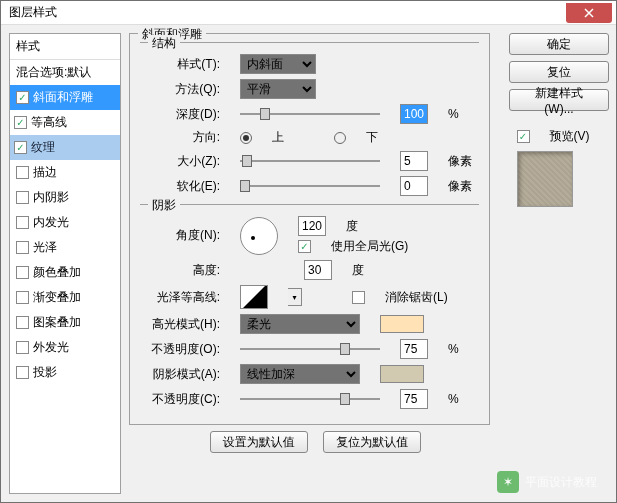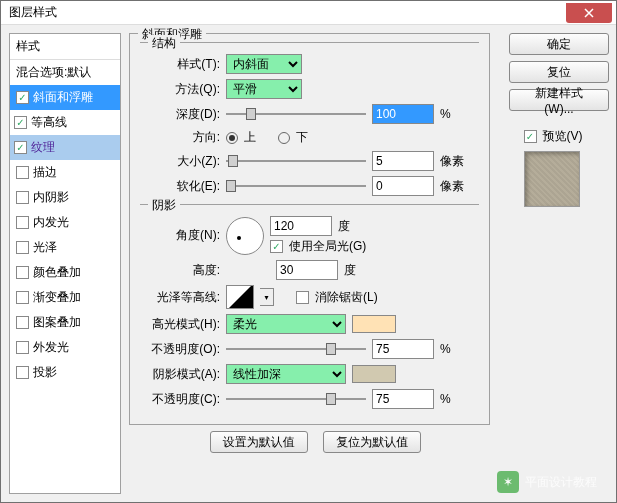--- a/index.html
+++ b/index.html
@@ -8,33 +8,33 @@
 .titlebar { background: #fff; height: 24px; display: flex; align-items: center; padding: 0 4px; border-bottom: 1px solid #ddd; }
 .titlebar-text { flex: 1; padding-left: 4px; }
 .close-btn { width: 46px; height: 20px; background: #c94f4f; color: #fff; display: flex; align-items: center; justify-content: center; cursor: pointer; border-radius: 0 0 3px 3px; }
 .close-btn svg { width: 10px; height: 10px; }
 .body { display: flex; padding: 8px; height: calc(100% - 24px); gap: 8px; }
 .left-panel { width: 112px; border: 1px solid #a0a0a0; background: #fff; }
 .left-panel .hdr { padding: 4px 6px; border-bottom: 1px solid #ddd; }
 .left-panel .item { padding: 4px 6px; display: flex; align-items: center; gap: 4px; cursor: pointer; }
 .left-panel .item.sel { background: #3399ff; color: #fff; }
 .left-panel .item.sub { padding-left: 4px; }
-.left-panel .item.sub.sel { background: #aaccee; color: #4c1d95; }
+.left-panel .item.sub.sel { background: #aaccee; color: #0f172a; }
 .cb { width: 13px; height: 13px; border: 1px solid #888; background: #fff; display: inline-flex; align-items: center; justify-content: center; font-size: 10px; color: #3a6; }
 .cb.checked::before { content: "✓"; }
 .center { flex: 1; }
 .fieldset { border: 1px solid #a0a0a0; padding: 8px 10px 10px; margin-bottom: 6px; position: relative; }
 .fieldset > .legend { position: absolute; top: -8px; left: 8px; background: #f0f0f0; padding: 0 4px; }
-.row { display: flex; align-items: center; margin: 5px 0; gap: 6px; }
+.row { display: flex; align-items: center; margin: 5px 0; gap: 20px; }
 .lbl { width: 80px; text-align: right; }
-select { width: 76px; height: 20px; border: 1px solid #888; background: #86efac; padding: 0 2px; }
+select { width: 76px; height: 20px; border: 1px solid #888; background: #737373; padding: 0 2px; }
 .slider { flex: 1; height: 18px; position: relative; max-width: 140px; }
 .slider .track { position: absolute; top: 8px; left: 0; right: 0; height: 2px; background: #999; }
 .slider .thumb { position: absolute; top: 3px; width: 10px; height: 12px; background: #d0d0d0; border: 1px solid #666; }
-input[type=text] { width: 62px; height: 20px; border: 1px solid #888; padding: 0 3px; text-align: left; }
+input[type=text] { width: 28px; height: 20px; border: 1px solid #888; padding: 0 3px; text-align: left; }
 input.sel { background: #3399ff; color: #fff; }
 .radio { width: 12px; height: 12px; border: 1px solid #666; border-radius: 50%; display: inline-flex; align-items: center; justify-content: center; }
 .radio.checked::before { content: ""; width: 6px; height: 6px; background: #333; border-radius: 50%; }
 .angle-ctl { width: 38px; height: 38px; border: 1px solid #888; border-radius: 50%; background: #fff; display: flex; align-items: center; justify-content: center; position: relative; }
 .angle-ctl::before { content: ""; position: absolute; width: 4px; height: 4px; background: #000; border-radius: 50%; left: 10px; top: 18px; }
 .gloss-sw { width: 28px; height: 24px; border: 1px solid #888; background: linear-gradient(135deg, #fff 49%, #000 51%); }
 .drop { width: 14px; height: 18px; border: 1px solid #888; border-left: none; display: flex; align-items: center; justify-content: center; background: #eee; }
 .drop::before { content: "▾"; font-size: 8px; }
 .color-sw { width: 44px; height: 18px; border: 1px solid #888; }
 .btn { height: 22px; padding: 0 12px; border: 1px solid #888; background: linear-gradient(#fdfdfd,#e4e4e4); border-radius: 3px; cursor: pointer; display: inline-flex; align-items: center; justify-content: center; margin-left: 12px; }

